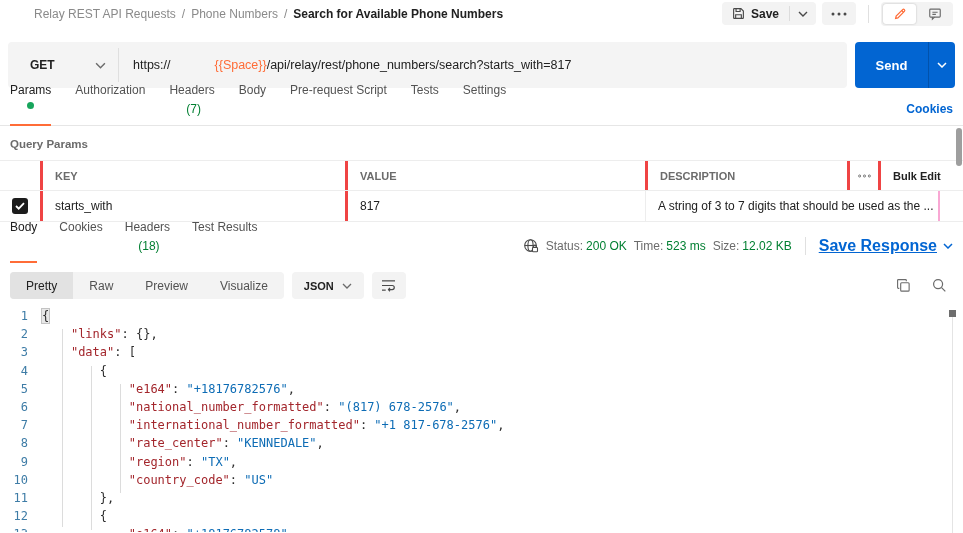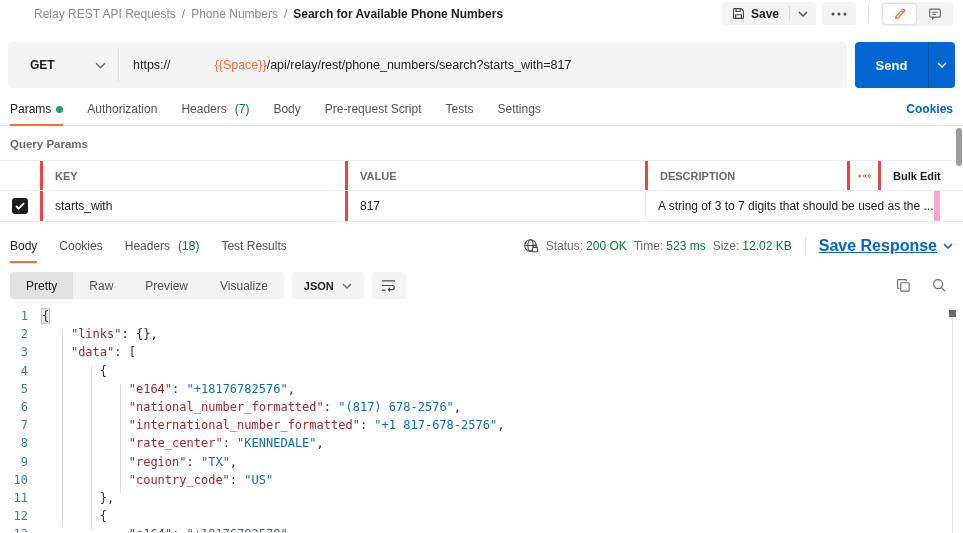--- a/index.html
+++ b/index.html
@@ -44,21 +44,21 @@
   .send-label { flex:1; display:flex; align-items:center; justify-content:center;
     font-size:13px; font-weight:600; }
   .send-split { width:1px; background:rgba(0,0,0,.18); margin:0; }
   .send-caret { width:26px; display:flex; align-items:center; justify-content:center; }
 
   
   .tabs-row { display:flex; align-items:flex-end; margin-top:12px; border-bottom:1px solid #e6e6e6;
     padding:0 10px; height:26px; justify-content:space-between; }
   .tabs { display:flex; gap:24px; }
   .tab { position:relative; font-size:12px; color:#525252; padding-bottom:9px; cursor:pointer;
-    display:flex; align-items:center; gap:5px; white-space:nowrap; }
+    display:flex; align-items:center; gap:5px; white-space:nowrap;flex-direction:column; }
   .tab.active { color:#212121; }
   .tab.active::after { content:""; position:absolute; left:0; right:0; bottom:-1px; height:2px;
     background:#ff6c37; }
   .green-dot { width:7px; height:7px; border-radius:50%; background:#17a55c; }
   .count-green { color:#007f31; margin-left:3px; }
   .cookies-link { font-size:12px; font-weight:700; color:#0265d2; padding-bottom:9px; cursor:pointer; }
 
   
   .qp-title { margin:12px 10px 0 10px; font-size:11.5px; font-weight:700; color:#6b6b6b; }
   .params-table { margin-top:10px; width:963px; font-size:12px; }
@@ -255,21 +255,21 @@
     <div class="pt-row pt-body">
       <div class="cell col-check">
         <div class="checkbox">
           <svg width="10" height="8" viewBox="0 0 10 8" fill="none" stroke="#fff" stroke-width="1.8">
               <path d="M1 4 L3.7 6.7 L9 1.2"></path>
             </svg>
         </div>
       </div>
       <div class="cell col-key">starts_with</div>
       <div class="cell col-value">817</div>
-      <div class="cell col-desc-row" style="border-left:1px solid #ededed; border-right:6px solid #f9a8d4;">A string of 3 to 7 digits that should be used as the ...</div>
+      <div class="cell col-desc-row" style="border-left:1px solid #ededed; border-right:2px solid #f9a8d4;">A string of 3 to 7 digits that should be used as the ...</div>
       <div class="cell" style="flex:1; border-left:none;"></div>
     </div>
   </div>
 
   <div class="resp-header">
     <div class="resp-tabs">
       <div class="tab active">
         <span>Body</span>
       </div>
       <div class="tab">

